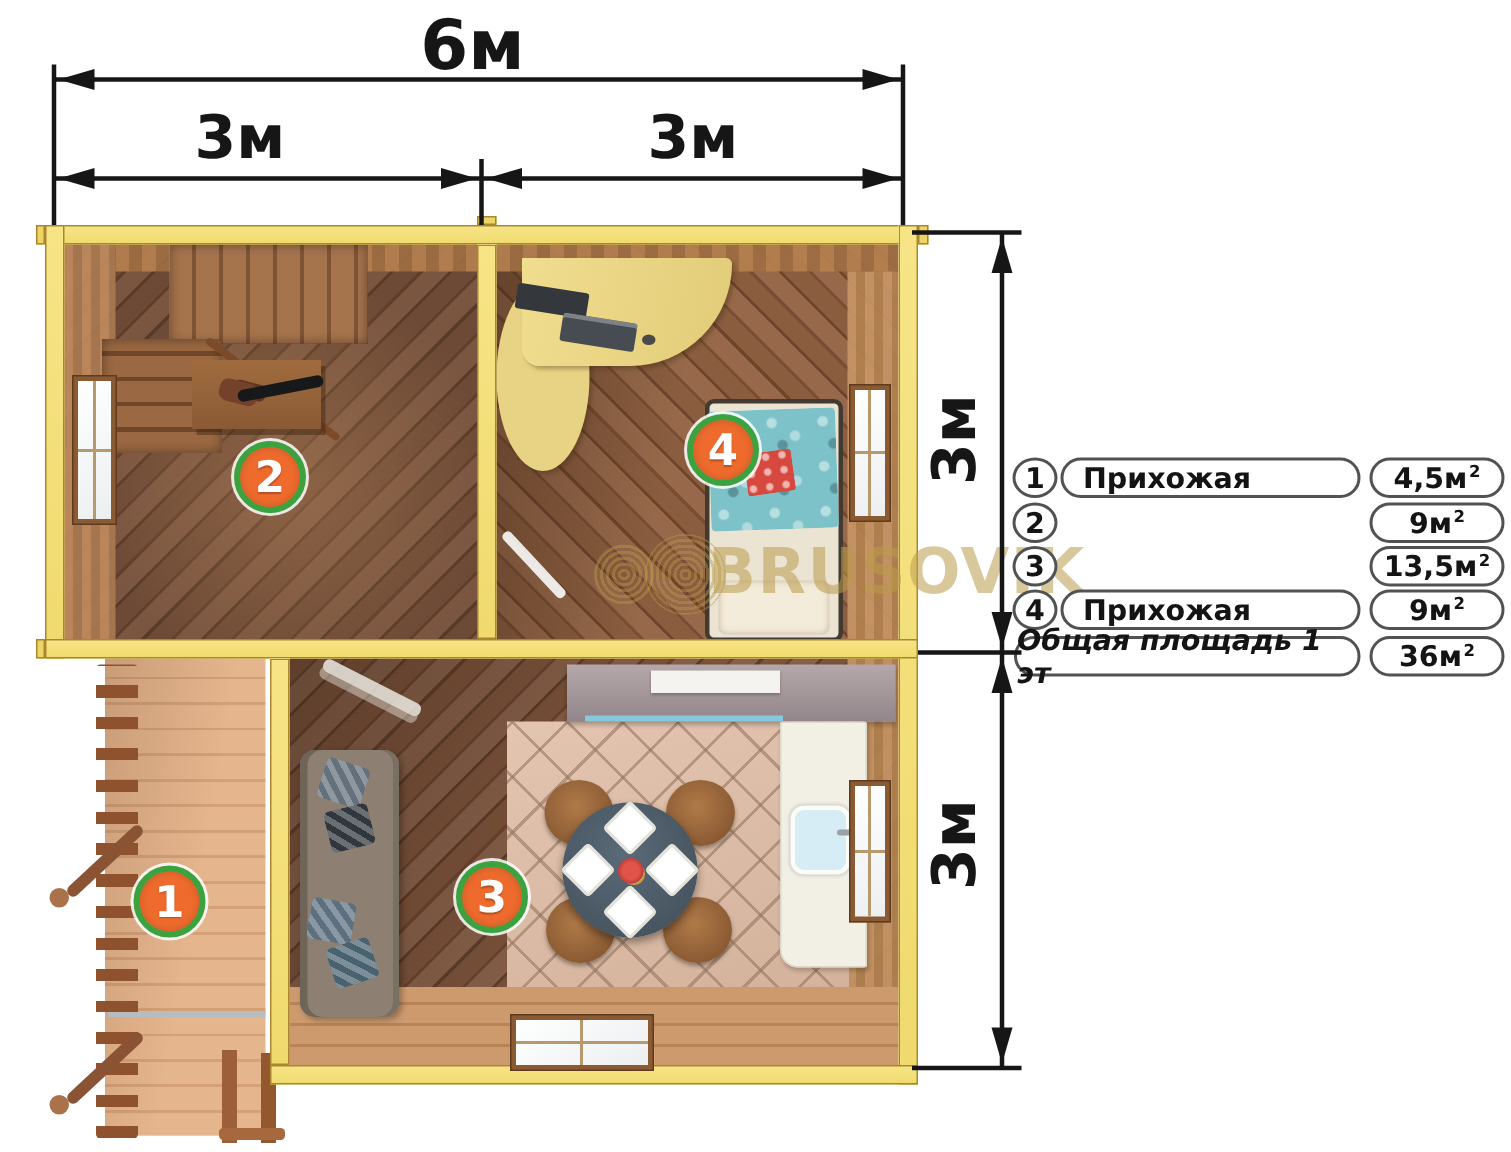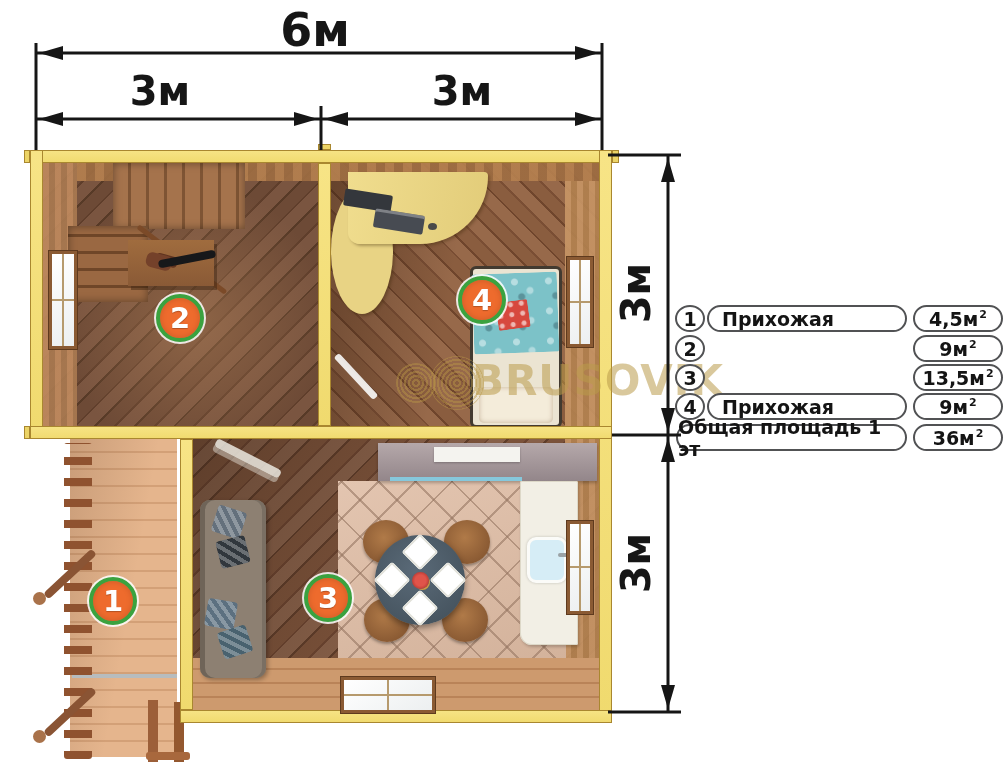--- a/index.html
+++ b/index.html
@@ -93,21 +93,21 @@
     background:repeating-radial-gradient(circle at 50% 50%, rgba(186,152,70,0) 0 2px, rgba(186,152,70,.55) 2px 4px);}
   .wm-text{position:absolute;z-index:40;font-size:42px;font-weight:bold;letter-spacing:1px;color:rgba(186,155,75,.55);}
   
   .lg-title{position:absolute;left:672px;top:263px;width:335px;text-align:center;font-size:20px;font-weight:bold;z-index:60;}
   .pill{position:absolute;height:27px;background:#fff;border:2px solid #515254;border-radius:14px;box-sizing:border-box;
     font-weight:bold;font-size:19px;color:#141414;display:flex;align-items:center;z-index:60;}
   .pill .sup{font-size:11px;margin-top:-9px;margin-left:1px;}
   .numc{width:30px;justify-content:center;border-radius:50%;}
   .namep{width:200px;padding-left:13px;}
   .valp{width:90px;justify-content:center;}
-  .totp{width:231px;justify-content:center;}
+  .totp{width:231px;justify-content:center;font-style:italic;}
   
   .dims{position:absolute;left:0;top:0;z-index:70;pointer-events:none;}
 </style>
 </head>
 <body>
 
 <div class="canvas">
 
   <div class="floor-hall" style="left:43px;top:163px;width:275px;height:263px;"></div>
   <div class="floor-kids" style="left:331px;top:163px;width:268px;height:263px;"></div>

